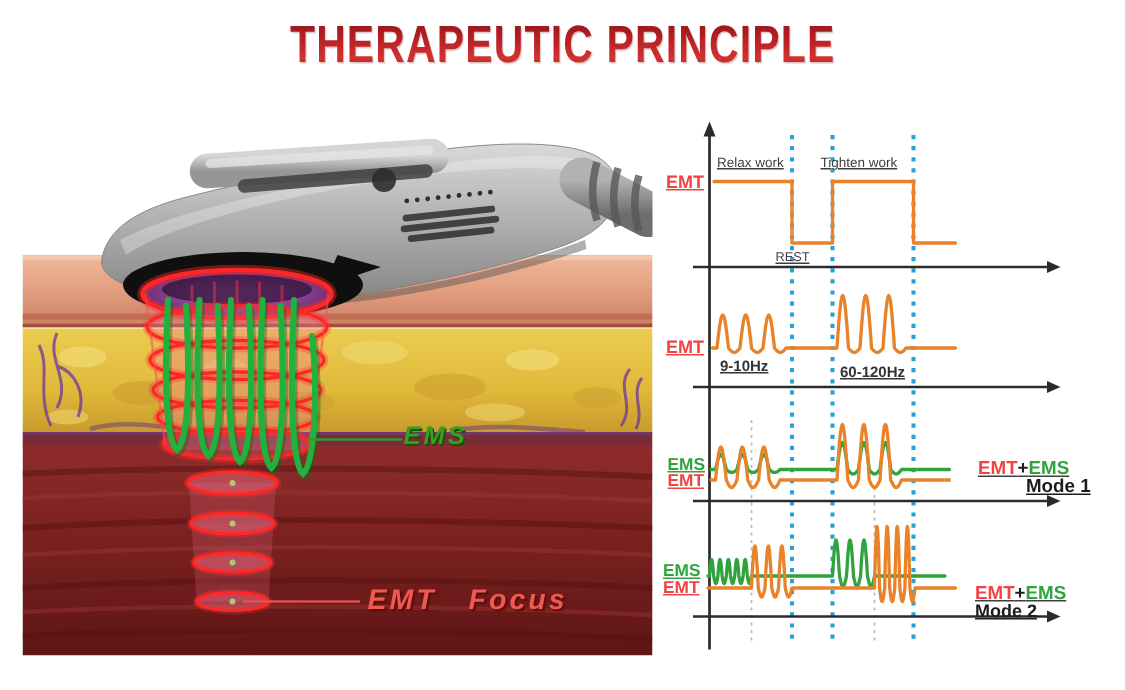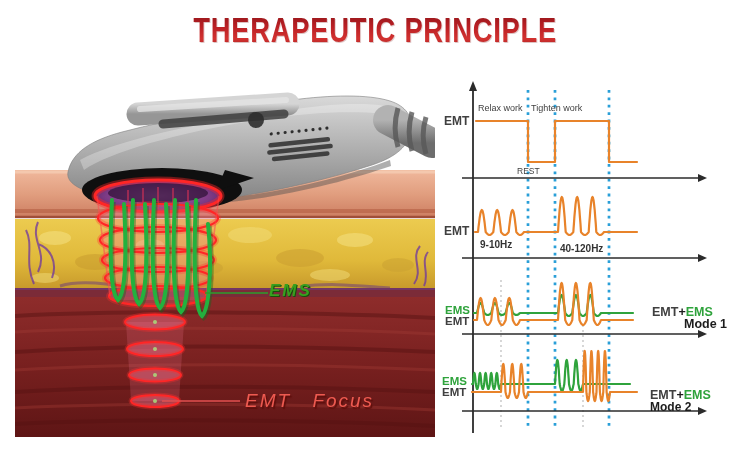--- a/index.html
+++ b/index.html
@@ -8,28 +8,28 @@
   .title{position:absolute;left:0;top:10px;width:750px;text-align:center;margin:0;}
   .title .tt{display:inline-block;font-size:35px;font-weight:bold;letter-spacing:1px;
         transform:scaleX(.78);transform-origin:center;
         background:linear-gradient(180deg,#871317 0%,#b91f24 40%,#d23230 72%,#a01b1f 100%);
         -webkit-background-clip:text;background-clip:text;color:#b5211f;-webkit-text-fill-color:transparent;
         filter:drop-shadow(1px 1px 0 rgba(120,10,10,.25));}
   .illus{position:absolute;left:15px;top:75px;width:420px;height:362px;}
   .illus svg{position:absolute;left:0;top:0;}
   .panel{position:absolute;left:0;top:0;width:750px;height:460px;}
   .wave-svg{position:absolute;left:437px;top:80px;width:313px;height:365px;}
-  .lab{position:absolute;white-space:pre;line-height:1.05;color:#3f3f3f;}
+  .lab{position:absolute;white-space:pre;line-height:1.05;color:#3f3f3f;text-decoration:underline;}
   .b{font-weight:bold;}
-  .org{color:#404040;}
+  .org{color:#ef4444;}
   .grn{color:#2fa33c;}
   .blk{color:#1c1c1c;}
   .ems-label{position:absolute;left:254px;top:206px;font-size:17px;font-weight:bold;font-style:italic;
         color:#37a01f;letter-spacing:2px;text-shadow:1px 1px 0 #174f0c;}
-  .emt-focus-label{position:absolute;left:230px;top:315px;font-size:19px;font-weight:normal;font-style:italic;
+  .emt-focus-label{position:absolute;left:230px;top:315px;font-size:19px;font-weight:bold;font-style:italic;
         color:#ee5a50;letter-spacing:2px;word-spacing:14px;text-shadow:1.5px 1.5px 1px #5f0d0a;}
 </style>
 </head>
 <body>
 
 <div class="page">
 
   <h1 class="title"><span class="tt">THERAPEUTIC PRINCIPLE</span></h1>
 
   <div class="illus">
@@ -248,26 +248,26 @@
           <path d="M474,320L477,320L477.0,320.0L477.5,315.1L478.0,310.5L478.5,306.3L479.0,302.8L479.6,300.2L480.1,298.6L480.6,298.0L481.1,298.6L481.6,300.2L482.1,302.8L482.6,306.3L483.1,310.5L483.7,315.1L484.2,320.0L484.7,321.1L485.2,322.2L485.7,323.1L486.2,323.9L486.7,324.5L487.2,324.9L487.8,325.0L488.3,324.9L488.8,324.5L489.3,323.9L489.8,323.1L490.3,322.2L490.8,321.1L491.3,320.0L491.8,315.1L492.4,310.5L492.9,306.3L493.4,302.8L493.9,300.2L494.4,298.6L494.9,298.0L495.4,298.6L495.9,300.2L496.5,302.8L497.0,306.3L497.5,310.5L498.0,315.1L498.5,320.0L499.0,321.1L499.5,322.2L500.0,323.1L500.5,323.9L501.1,324.5L501.6,324.9L502.1,325.0L502.6,324.9L503.1,324.5L503.6,323.9L504.1,323.1L504.6,322.2L505.2,321.1L505.7,320.0L506.2,315.1L506.7,310.5L507.2,306.3L507.7,302.8L508.2,300.2L508.7,298.6L509.3,298.0L509.8,298.6L510.3,300.2L510.8,302.8L511.3,306.3L511.8,310.5L512.3,315.1L512.8,320.0L513.3,321.1L513.9,322.2L514.4,323.1L514.9,323.9L515.4,324.5L515.9,324.9L516.4,325.0L516.9,324.9L517.4,324.5L518.0,323.9L518.5,323.1L519.0,322.2L519.5,321.1L520.0,320.0L558,320L558.0,320.0L558.5,311.8L559.0,303.9L559.5,296.9L560.0,291.1L560.6,286.7L561.1,283.9L561.6,283.0L562.1,283.9L562.6,286.7L563.1,291.1L563.6,296.9L564.1,303.9L564.7,311.8L565.2,320.0L565.7,321.1L566.2,322.2L566.7,323.1L567.2,323.9L567.7,324.5L568.2,324.9L568.8,325.0L569.3,324.9L569.8,324.5L570.3,323.9L570.8,323.1L571.3,322.2L571.8,321.1L572.3,320.0L572.8,311.8L573.4,303.9L573.9,296.9L574.4,291.1L574.9,286.7L575.4,283.9L575.9,283.0L576.4,283.9L576.9,286.7L577.5,291.1L578.0,296.9L578.5,303.9L579.0,311.8L579.5,320.0L580.0,321.1L580.5,322.2L581.0,323.1L581.5,323.9L582.1,324.5L582.6,324.9L583.1,325.0L583.6,324.9L584.1,324.5L584.6,323.9L585.1,323.1L585.6,322.2L586.2,321.1L586.7,320.0L587.2,311.8L587.7,303.9L588.2,296.9L588.7,291.1L589.2,286.7L589.7,283.9L590.3,283.0L590.8,283.9L591.3,286.7L591.8,291.1L592.3,296.9L592.8,303.9L593.3,311.8L593.8,320.0L594.3,321.1L594.9,322.2L595.4,323.1L595.9,323.9L596.4,324.5L596.9,324.9L597.4,325.0L597.9,324.9L598.4,324.5L599.0,323.9L599.5,323.1L600.0,322.2L600.5,321.1L601.0,320.0L633,320" fill="none" stroke="#e8832a" stroke-width="2.2" stroke-linejoin="round" stroke-linecap="round"></path>
         </g>
       <g id="w4">
           <path d="M472,384L473.0,384.0L473.2,381.6L473.4,379.2L473.6,377.1L473.8,375.4L474.0,374.1L474.2,373.3L474.4,373.0L474.6,373.3L474.8,374.1L475.0,375.4L475.2,377.1L475.4,379.2L475.6,381.6L475.8,384.0L476.0,385.1L476.2,386.2L476.4,387.1L476.6,387.9L476.8,388.5L477.0,388.9L477.2,389.0L477.4,388.9L477.6,388.5L477.8,387.9L478.0,387.1L478.2,386.2L478.4,385.1L478.6,384.0L478.8,381.6L479.0,379.2L479.2,377.1L479.4,375.4L479.6,374.1L479.8,373.3L480.0,373.0L480.2,373.3L480.4,374.1L480.6,375.4L480.8,377.1L481.0,379.2L481.2,381.6L481.4,384.0L481.6,385.1L481.8,386.2L482.0,387.1L482.2,387.9L482.4,388.5L482.6,388.9L482.8,389.0L483.0,388.9L483.2,388.5L483.4,387.9L483.6,387.1L483.8,386.2L484.0,385.1L484.2,384.0L484.4,381.6L484.6,379.2L484.8,377.1L485.0,375.4L485.2,374.1L485.4,373.3L485.6,373.0L485.8,373.3L486.0,374.1L486.2,375.4L486.4,377.1L486.6,379.2L486.8,381.6L487.0,384.0L487.2,385.1L487.4,386.2L487.6,387.1L487.8,387.9L488.0,388.5L488.2,388.9L488.4,389.0L488.6,388.9L488.8,388.5L489.0,387.9L489.2,387.1L489.4,386.2L489.6,385.1L489.8,384.0L490.0,381.6L490.2,379.2L490.4,377.1L490.6,375.4L490.8,374.1L491.0,373.3L491.2,373.0L491.4,373.3L491.6,374.1L491.8,375.4L492.0,377.1L492.2,379.2L492.4,381.6L492.6,384.0L492.8,385.1L493.0,386.2L493.2,387.1L493.4,387.9L493.6,388.5L493.8,388.9L494.0,389.0L494.2,388.9L494.4,388.5L494.6,387.9L494.8,387.1L495.0,386.2L495.2,385.1L495.4,384.0L495.6,381.6L495.8,379.2L496.0,377.1L496.2,375.4L496.4,374.1L496.6,373.3L496.8,373.0L497.0,373.3L497.2,374.1L497.4,375.4L497.6,377.1L497.8,379.2L498.0,381.6L498.2,384.0L498.4,385.1L498.6,386.2L498.8,387.1L499.0,387.9L499.2,388.5L499.4,388.9L499.6,389.0L499.8,388.9L500.0,388.5L500.2,387.9L500.4,387.1L500.6,386.2L500.8,385.1L501.0,384.0L555,384L555.0,384.0L555.3,378.7L555.7,373.6L556.0,369.0L556.3,365.2L556.7,362.4L557.0,360.6L557.3,360.0L557.7,360.6L558.0,362.4L558.3,365.2L558.7,369.0L559.0,373.6L559.3,378.7L559.7,384.0L560.0,385.6L560.3,387.0L560.7,388.4L561.0,389.5L561.3,390.3L561.7,390.8L562.0,391.0L562.3,390.8L562.7,390.3L563.0,389.5L563.3,388.4L563.7,387.0L564.0,385.6L564.3,384.0L564.7,378.7L565.0,373.6L565.3,369.0L565.7,365.2L566.0,362.4L566.3,360.6L566.7,360.0L567.0,360.6L567.3,362.4L567.7,365.2L568.0,369.0L568.3,373.6L568.7,378.7L569.0,384.0L569.3,385.6L569.7,387.0L570.0,388.4L570.3,389.5L570.7,390.3L571.0,390.8L571.3,391.0L571.7,390.8L572.0,390.3L572.3,389.5L572.7,388.4L573.0,387.0L573.3,385.6L573.7,384.0L574.0,378.7L574.3,373.6L574.7,369.0L575.0,365.2L575.3,362.4L575.7,360.6L576.0,360.0L576.3,360.6L576.7,362.4L577.0,365.2L577.3,369.0L577.7,373.6L578.0,378.7L578.3,384.0L578.7,385.6L579.0,387.0L579.3,388.4L579.7,389.5L580.0,390.3L580.3,390.8L580.7,391.0L581.0,390.8L581.3,390.3L581.7,389.5L582.0,388.4L582.3,387.0L582.7,385.6L583.0,384.0L630,384" fill="none" stroke="#2fa33c" stroke-width="2.2" stroke-linejoin="round" stroke-linecap="round"></path>
           <path d="M472,392L501,392L501.0,392.0L501.3,385.8L501.6,379.9L502.0,374.5L502.3,370.1L502.6,366.8L502.9,364.7L503.3,364.0L503.6,364.7L503.9,366.8L504.2,370.1L504.5,374.5L504.9,379.9L505.2,385.8L505.5,392.0L505.8,393.3L506.1,394.6L506.5,395.7L506.8,396.7L507.1,397.4L507.4,397.8L507.8,398.0L508.1,397.8L508.4,397.4L508.7,396.7L509.0,395.7L509.4,394.6L509.7,393.3L510.0,392.0L510.3,385.8L510.6,379.9L511.0,374.5L511.3,370.1L511.6,366.8L511.9,364.7L512.3,364.0L512.6,364.7L512.9,366.8L513.2,370.1L513.5,374.5L513.9,379.9L514.2,385.8L514.5,392.0L514.8,393.3L515.1,394.6L515.5,395.7L515.8,396.7L516.1,397.4L516.4,397.8L516.8,398.0L517.1,397.8L517.4,397.4L517.7,396.7L518.0,395.7L518.4,394.6L518.7,393.3L519.0,392.0L519.3,385.8L519.6,379.9L520.0,374.5L520.3,370.1L520.6,366.8L520.9,364.7L521.3,364.0L521.6,364.7L521.9,366.8L522.2,370.1L522.5,374.5L522.9,379.9L523.2,385.8L523.5,392.0L523.8,393.3L524.1,394.6L524.5,395.7L524.8,396.7L525.1,397.4L525.4,397.8L525.8,398.0L526.1,397.8L526.4,397.4L526.7,396.7L527.0,395.7L527.4,394.6L527.7,393.3L528.0,392.0L583,392L583.0,392.0L583.2,382.9L583.5,374.2L583.7,366.4L584.0,359.9L584.2,355.1L584.4,352.0L584.7,351.0L584.9,352.0L585.2,355.1L585.4,359.9L585.7,366.4L585.9,374.2L586.1,382.9L586.4,392.0L586.6,394.0L586.9,395.9L587.1,397.6L587.3,399.0L587.6,400.1L587.8,400.8L588.1,401.0L588.3,400.8L588.5,400.1L588.8,399.0L589.0,397.6L589.3,395.9L589.5,394.0L589.8,392.0L590.0,382.9L590.2,374.2L590.5,366.4L590.7,359.9L591.0,355.1L591.2,352.0L591.4,351.0L591.7,352.0L591.9,355.1L592.2,359.9L592.4,366.4L592.6,374.2L592.9,382.9L593.1,392.0L593.4,394.0L593.6,395.9L593.8,397.6L594.1,399.0L594.3,400.1L594.6,400.8L594.8,401.0L595.1,400.8L595.3,400.1L595.5,399.0L595.8,397.6L596.0,395.9L596.3,394.0L596.5,392.0L596.7,382.9L597.0,374.2L597.2,366.4L597.5,359.9L597.7,355.1L597.9,352.0L598.2,351.0L598.4,352.0L598.7,355.1L598.9,359.9L599.2,366.4L599.4,374.2L599.6,382.9L599.9,392.0L600.1,394.0L600.4,395.9L600.6,397.6L600.8,399.0L601.1,400.1L601.3,400.8L601.6,401.0L601.8,400.8L602.0,400.1L602.3,399.0L602.5,397.6L602.8,395.9L603.0,394.0L603.3,392.0L603.5,382.9L603.7,374.2L604.0,366.4L604.2,359.9L604.5,355.1L604.7,352.0L604.9,351.0L605.2,352.0L605.4,355.1L605.7,359.9L605.9,366.4L606.1,374.2L606.4,382.9L606.6,392.0L606.9,394.0L607.1,395.9L607.3,397.6L607.6,399.0L607.8,400.1L608.1,400.8L608.3,401.0L608.6,400.8L608.8,400.1L609.0,399.0L609.3,397.6L609.5,395.9L609.8,394.0L610.0,392.0L637,392" fill="none" stroke="#e8832a" stroke-width="2.2" stroke-linejoin="round" stroke-linecap="round"></path>
         </g>
     </svg>
 
     <span class="lab b org" style="left:444px;top:115px;font-size:12px;">EMT</span>
     <span class="lab" style="left:478px;top:104px;font-size:9px;">Relax work</span>
-    <span class="lab" style="left:531px;top:104px;font-size:9px;">Tighten work</span>
+    <span class="lab" style="left:547px;top:104px;font-size:9px;">Tighten work</span>
     <span class="lab" style="left:517px;top:167px;font-size:8.5px;">REST</span>
 
     <span class="lab b org" style="left:444px;top:225px;font-size:12px;">EMT</span>
     <span class="lab b" style="left:480px;top:240px;font-size:10px;color:#333;">9-10Hz</span>
-    <span class="lab b" style="left:560px;top:244px;font-size:10px;color:#333;">40-120Hz</span>
+    <span class="lab b" style="left:560px;top:244px;font-size:10px;color:#333;">60-120Hz</span>
 
     <span class="lab b grn" style="left:445px;top:304px;font-size:11.5px;">EMS</span>
     <span class="lab b org" style="left:445px;top:315px;font-size:11.5px;">EMT</span>
     <span class="lab b" style="left:652px;top:306px;font-size:12.5px;"><span class="org">EMT</span><span class="blk">+</span><span class="grn">EMS</span></span>
     <span class="lab b blk" style="left:652px;top:318px;font-size:12.5px;padding-left:32px;">Mode 1</span>
 
     <span class="lab b grn" style="left:442px;top:375px;font-size:11.5px;">EMS</span>
     <span class="lab b org" style="left:442px;top:386px;font-size:11.5px;">EMT</span>
     <span class="lab b" style="left:650px;top:389px;font-size:12.5px;"><span class="org">EMT</span><span class="blk">+</span><span class="grn">EMS</span></span>
     <span class="lab b blk" style="left:650px;top:401px;font-size:12px;">Mode 2</span>

